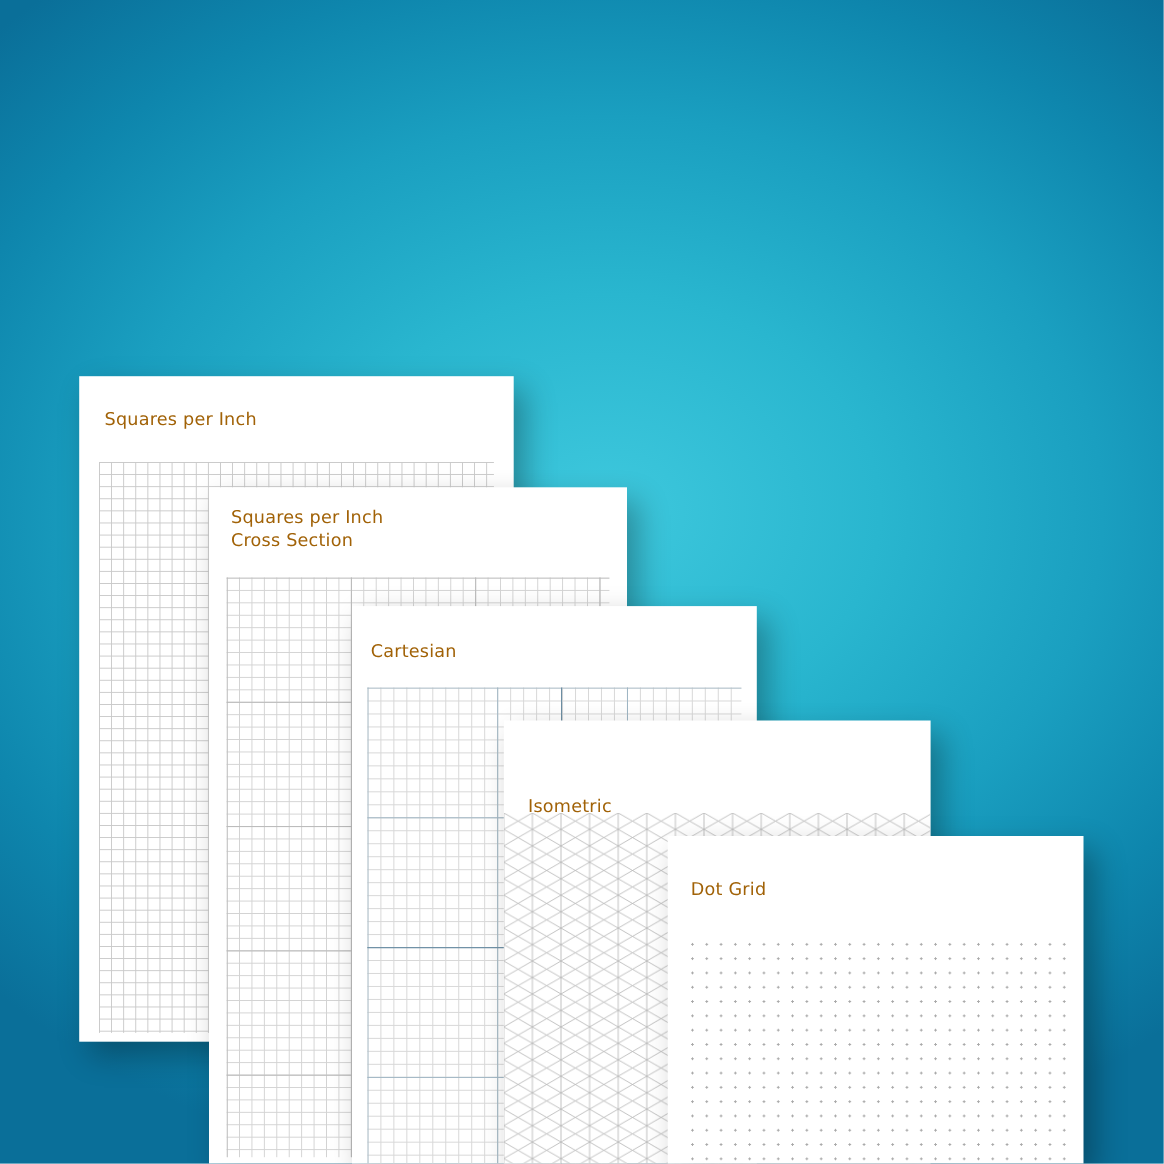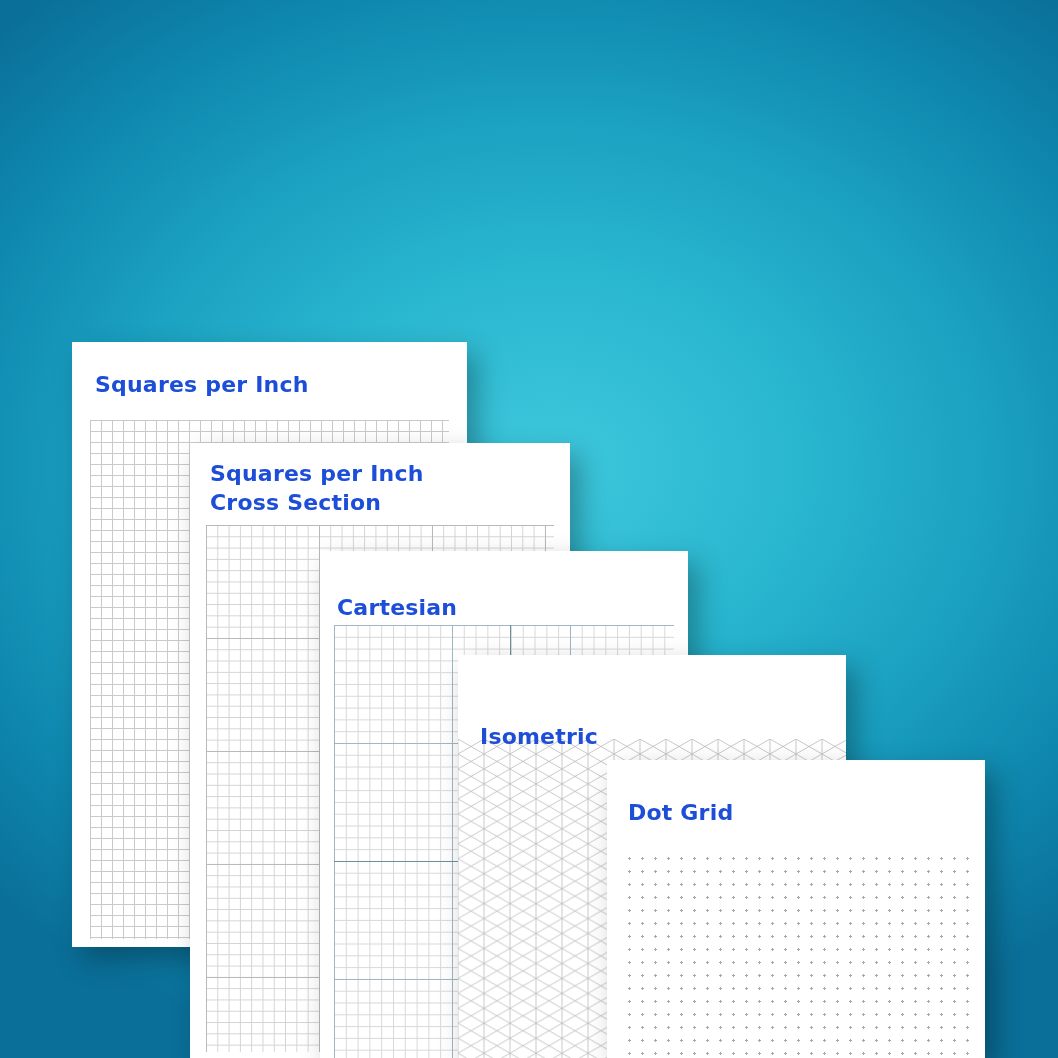--- a/index.html
+++ b/index.html
@@ -53,23 +53,23 @@
     position: absolute;
     background: #ffffff;
     box-shadow: 10px 12px 26px rgba(0,0,0,0.30);
     overflow: hidden;
   }
   .card-title {
     position: absolute;
     left: 22px;
     top: 20px;
     font-family: "DejaVu Sans", sans-serif;
-    font-weight: 700;
-    font-size: 22px;
-    color: #1d4ed8;
+    font-weight: 400;
+    font-size: 16px;
+    color: #a16207;
     line-height: 1.32;
     letter-spacing: 0.2px;
     z-index: 5;
   }
   .grid-area {
     position: absolute;
     left: 0;
     right: 0;
     bottom: 0;
   }
@@ -93,21 +93,21 @@
     background-image:
       linear-gradient(to right, #b9b9b9 1px, transparent 1px),
       linear-gradient(to bottom, #b9b9b9 1px, transparent 1px),
       linear-gradient(to right, #d3d3d3 1px, transparent 1px),
       linear-gradient(to bottom, #d3d3d3 1px, transparent 1px);
     background-size: 113px 113px, 113px 113px, 11.3px 11.3px, 11.3px 11.3px;
   }
 
   
   #card-cart { left: 320px; top: 551px; width: 368px; height: 507px; }
-  #card-cart .card-title { top: 42px; left: 17px; }
+  #card-cart .card-title { top: 30px; left: 17px; }
   #card-cart .grid-area {
     top: 74px; left: 14px; right: 14px; bottom: 0px;
     background-image:
       linear-gradient(to right, #9fb6c4 1px, transparent 1px),
       linear-gradient(to bottom, #9fb6c4 1px, transparent 1px),
       linear-gradient(to right, #d8d8d8 1px, transparent 1px),
       linear-gradient(to bottom, #d8d8d8 1px, transparent 1px);
     background-size: 118px 118px, 118px 118px, 11.8px 11.8px, 11.8px 11.8px;
   }
   #card-cart .axis-h {

